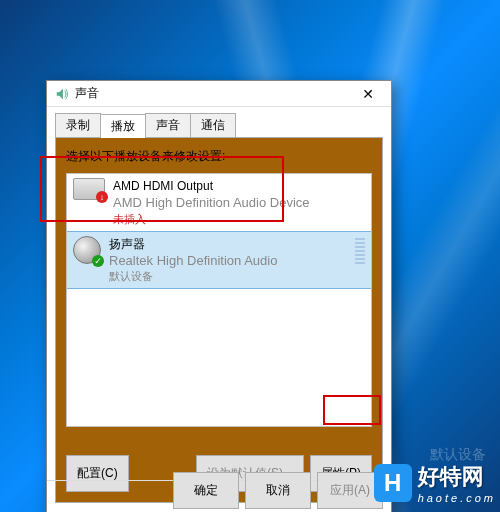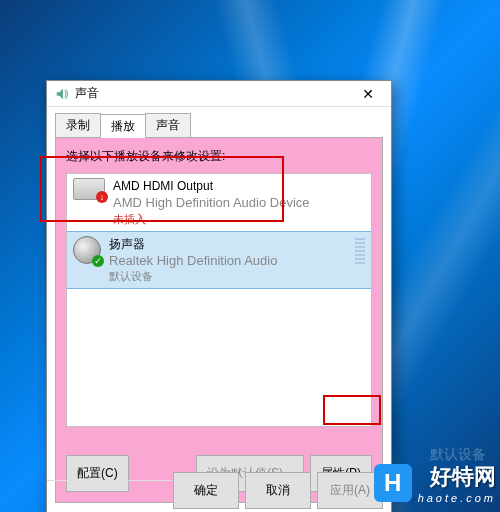--- a/index.html
+++ b/index.html
@@ -75,21 +75,21 @@
   }
   .tab.active {
     background: #fff;
     position: relative;
     top: 1px;
   }
   .tab-body {
     margin: 0 8px 8px 8px;
     border: 1px solid #adadad;
     height: 366px;
-    background: #f9a8d4;
+    background: #a16207;
     position: relative;
     padding: 10px;
   }
   .instr { color: #000; font-size: 12px; margin-bottom: 8px; }
   .device-list {
     border: 1px solid #c0c0c0;
     height: 254px;
     overflow: hidden;
     background: #fff;
   }
@@ -195,21 +195,20 @@
     border-radius: 6px;
     color: #fff;
     display: flex; align-items: center; justify-content: center;
     font-size: 24px; font-weight: bold;
   }
   .logo-txt {
     font-size: 22px;
     font-weight: bold;
     color: #fff;
     text-shadow: 1px 1px 2px rgba(0,0,0,.5);
-    text-align: right;
   }
   .logo-sub {
     font-size: 11px; color: #fff; letter-spacing: 3px; font-style: italic;
   }
   .watermark {
     position: absolute;
     right: 14px; bottom: 48px;
     font-size: 14px;
     color: rgba(255,255,255,.28);
     pointer-events: none;
@@ -240,20 +239,21 @@
         </svg>
     </span>
     <span class="title-text">声音</span>
     <div class="close-btn">✕</div>
   </div>
 
   <div class="tabs-row">
     <div class="tab">录制</div>
     <div class="tab active">播放</div>
     <div class="tab">声音</div>
+    <div class="tab">通信</div>
   </div>
 
   <div class="tab-body">
     <div class="instr">选择以下播放设备来修改设置:</div>
 
     <div class="device-list">
 
       <div class="device-item">
         <div class="dev-icon monitor">
           <div class="badge red">↓</div>

